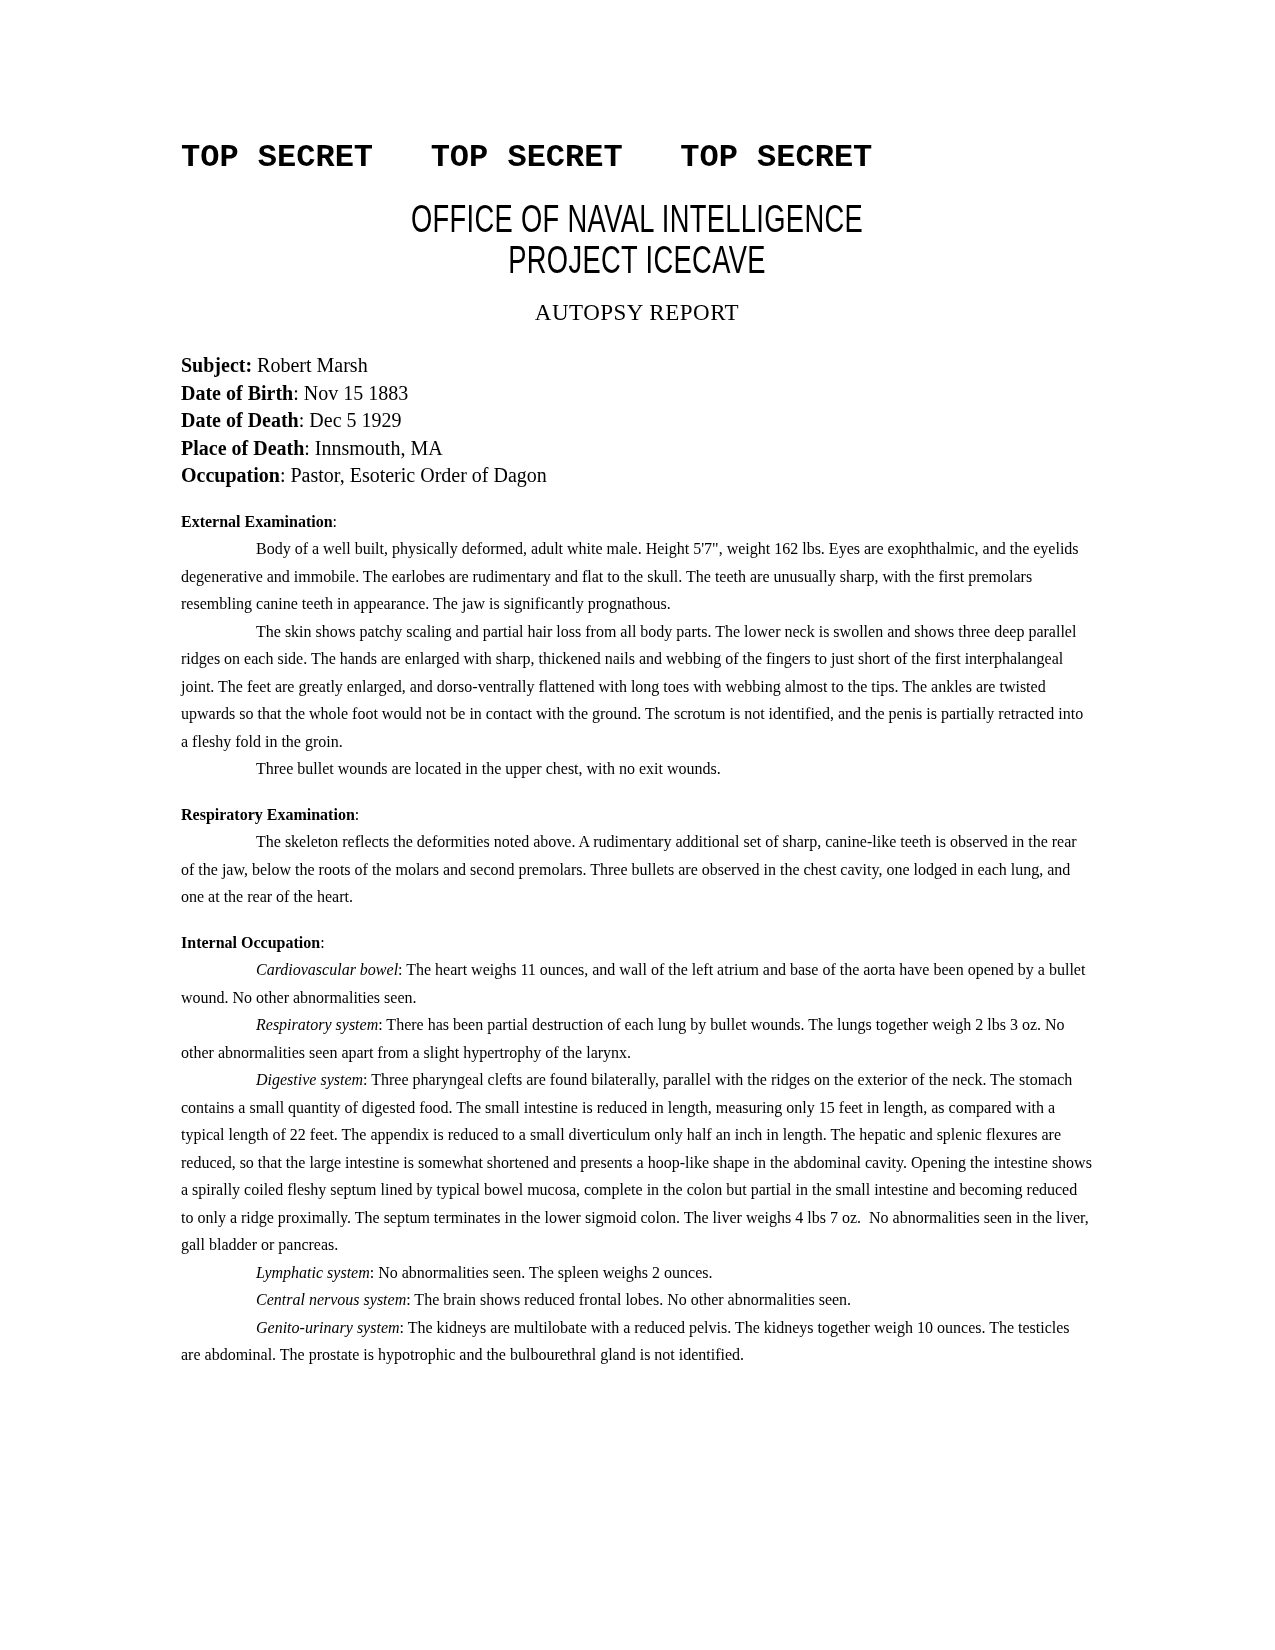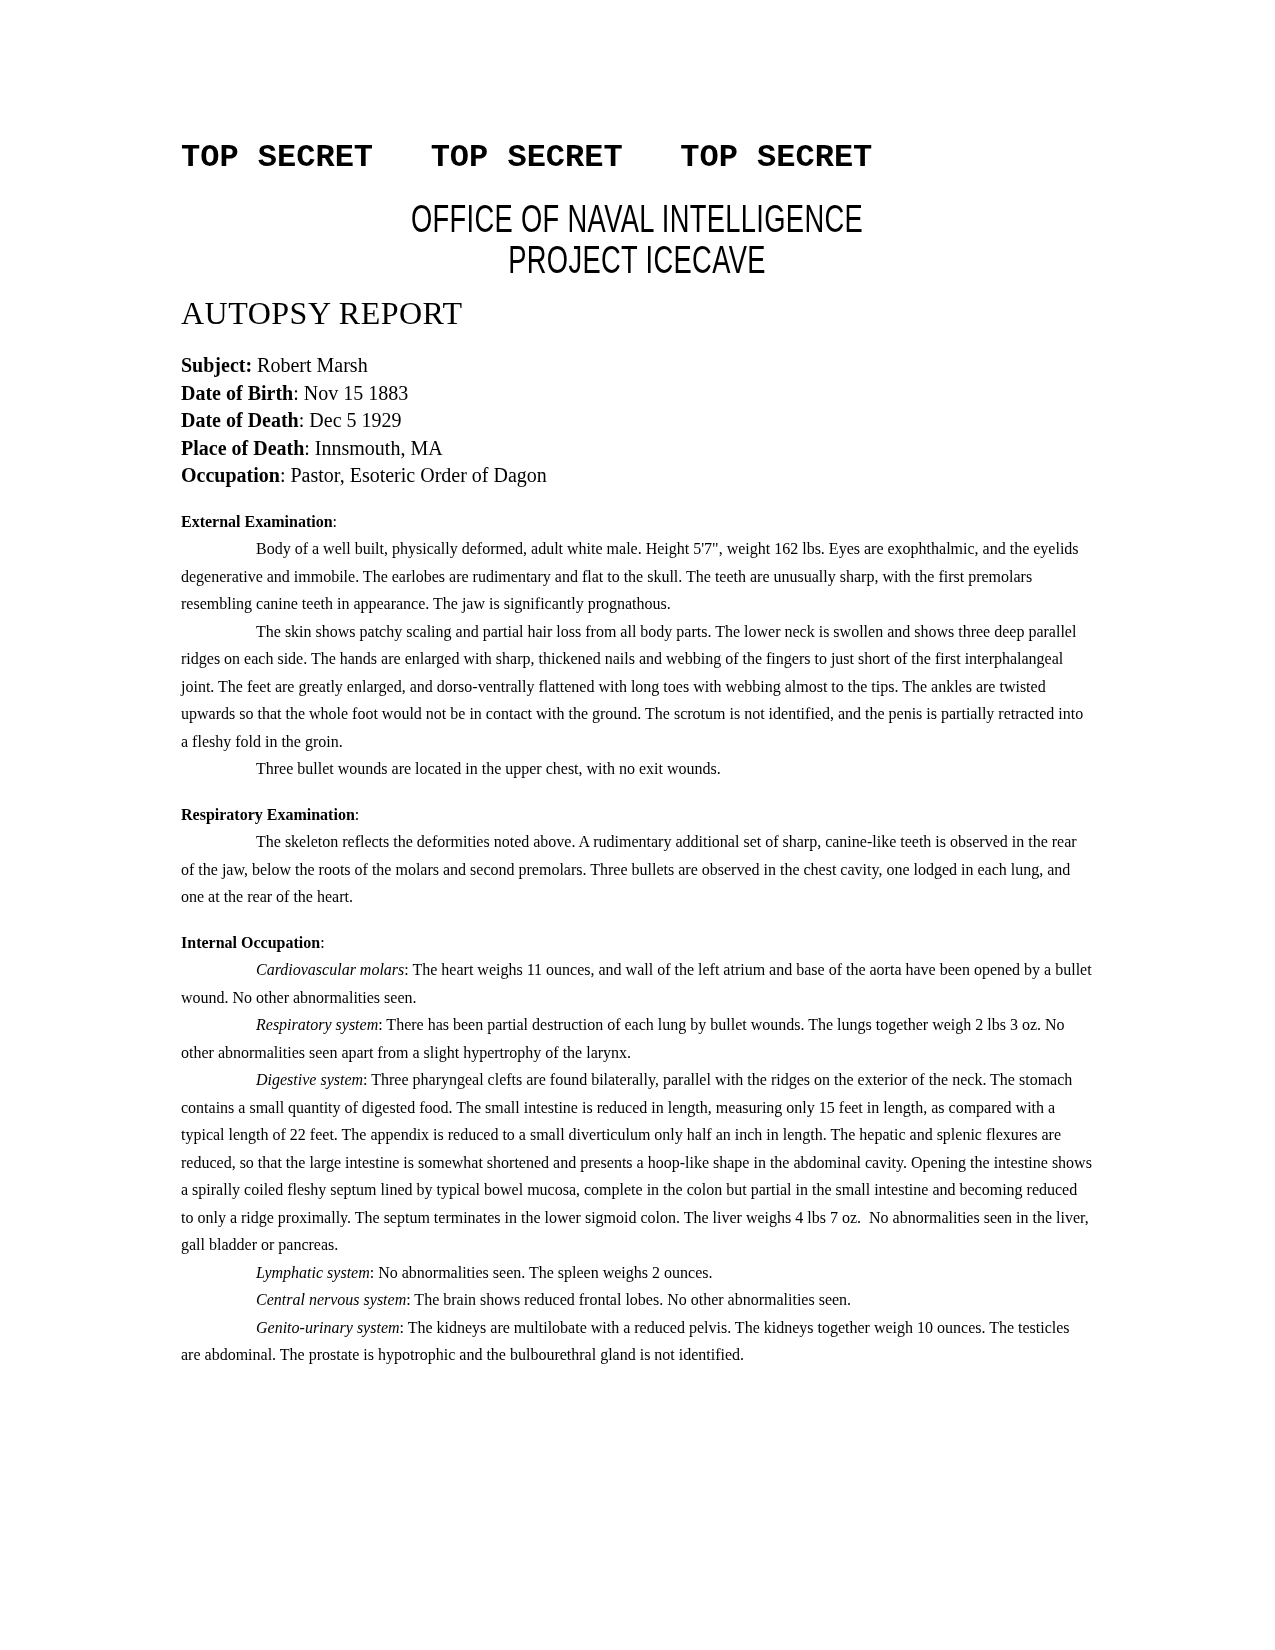--- a/index.html
+++ b/index.html
@@ -29,21 +29,22 @@
     font-family: "Liberation Sans", sans-serif;
     font-weight: 400;
     font-size: 39px;
     line-height: 41px;
     text-align: center;
     letter-spacing: 0.5px;
     transform: scaleX(0.70);
   }
   .doc-title {
     margin-top: 16px;
-    font-size: 32px;
+    text-align: center;
+    font-size: 23px;
     line-height: 34px;
     letter-spacing: 0.5px;
   }
   .note {
     margin-top: 20px;
     font-style: italic;
     font-size: 20px;
     line-height: 27.5px;
   }
   .note .note-label { font-weight: 700; }
@@ -95,21 +96,21 @@
     <p class="para">Three bullet wounds are located in the upper chest, with no exit wounds.</p>
   </div>
 
   <div class="section">
     <p class="heading"><b>Respiratory Examination</b><span>:</span></p>
     <p class="para">The skeleton reflects the deformities noted above. A rudimentary additional set of sharp, canine-like teeth is observed in the rear of the jaw, below the roots of the molars and second premolars. Three bullets are observed in the chest cavity, one lodged in each lung, and one at the rear of the heart.</p>
   </div>
 
   <div class="section">
     <p class="heading"><b>Internal Occupation</b><span>:</span></p>
-    <p class="para"><i class="lead">Cardiovascular molars</i><span>: The heart weighs 11 ounces, and wall of the left atrium and base of the aorta have been opened by a bullet wound. No other abnormalities seen.</span></p>
+    <p class="para"><i class="lead">Cardiovascular bowel</i><span>: The heart weighs 11 ounces, and wall of the left atrium and base of the aorta have been opened by a bullet wound. No other abnormalities seen.</span></p>
     <p class="para"><i class="lead">Respiratory system</i><span>: There has been partial destruction of each lung by bullet wounds. The lungs together weigh 2 lbs 3 oz. No other abnormalities seen apart from a slight hypertrophy of the larynx.</span></p>
     <p class="para"><i class="lead">Digestive system</i><span>: Three pharyngeal clefts are found bilaterally, parallel with the ridges on the exterior of the neck. The stomach contains a small quantity of digested food. The small intestine is reduced in length, measuring only 15 feet in length, as compared with a typical length of 22 feet. The appendix is reduced to a small diverticulum only half an inch in length. The hepatic and splenic flexures are reduced, so that the large intestine is somewhat shortened and presents a hoop-like shape in the abdominal cavity. Opening the intestine shows a spirally coiled fleshy septum lined by typical bowel mucosa, complete in the colon but partial in the small intestine and becoming reduced to only a ridge proximally. The septum terminates in the lower sigmoid colon. The liver weighs 4 lbs 7 oz.  No abnormalities seen in the liver, gall bladder or pancreas.</span></p>
     <p class="para"><i class="lead">Lymphatic system</i><span>: No abnormalities seen. The spleen weighs 2 ounces.</span></p>
     <p class="para"><i class="lead">Central nervous system</i><span>: The brain shows reduced frontal lobes. No other abnormalities seen.</span></p>
     <p class="para"><i class="lead">Genito-urinary system</i><span>: The kidneys are multilobate with a reduced pelvis. The kidneys together weigh 10 ounces. The testicles are abdominal. The prostate is hypotrophic and the bulbourethral gland is not identified.</span></p>
   </div>
 
 </div>
 
 </body></html>

